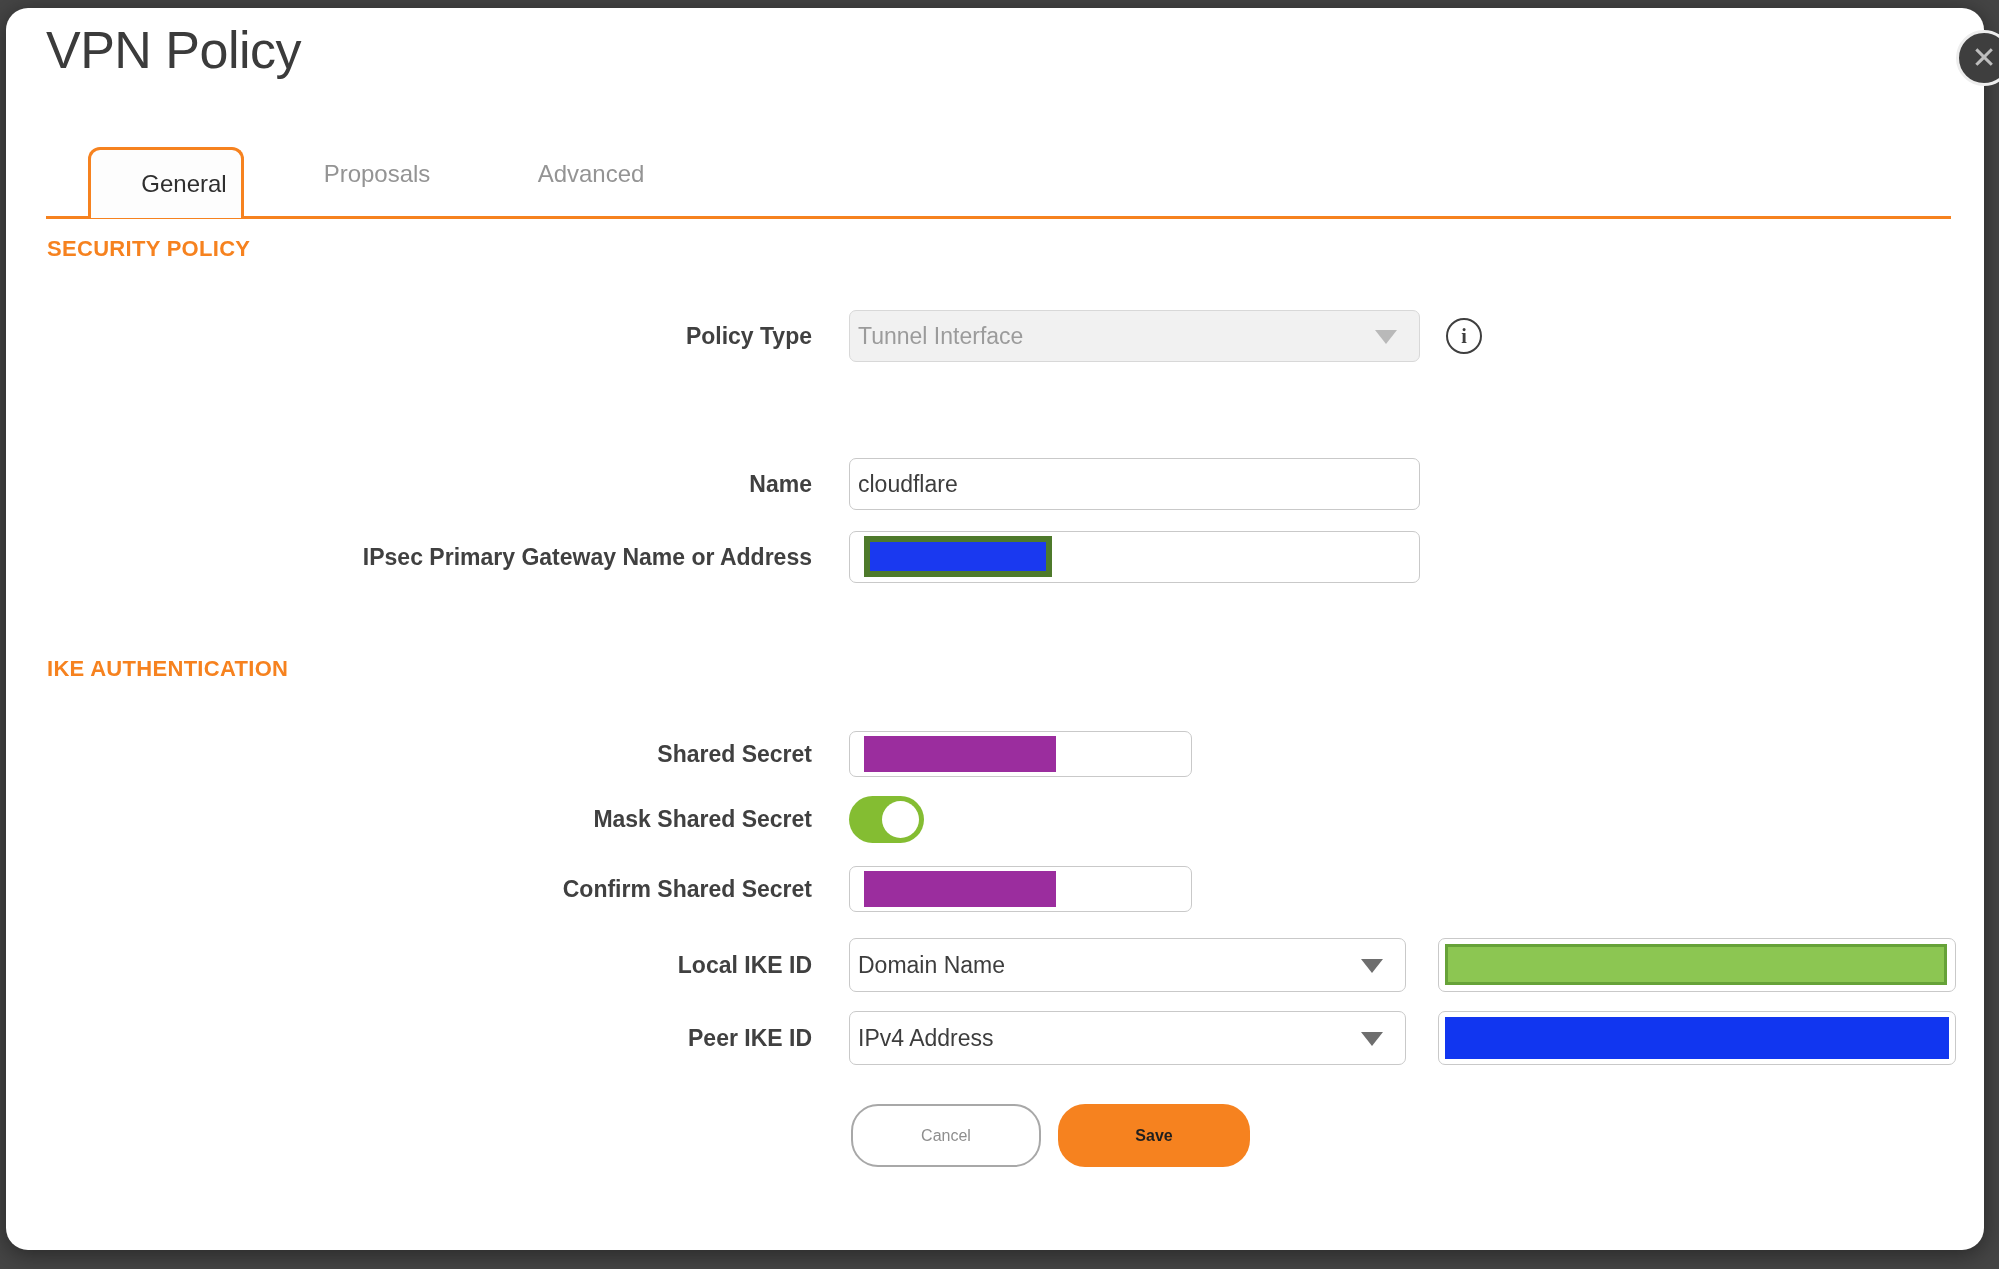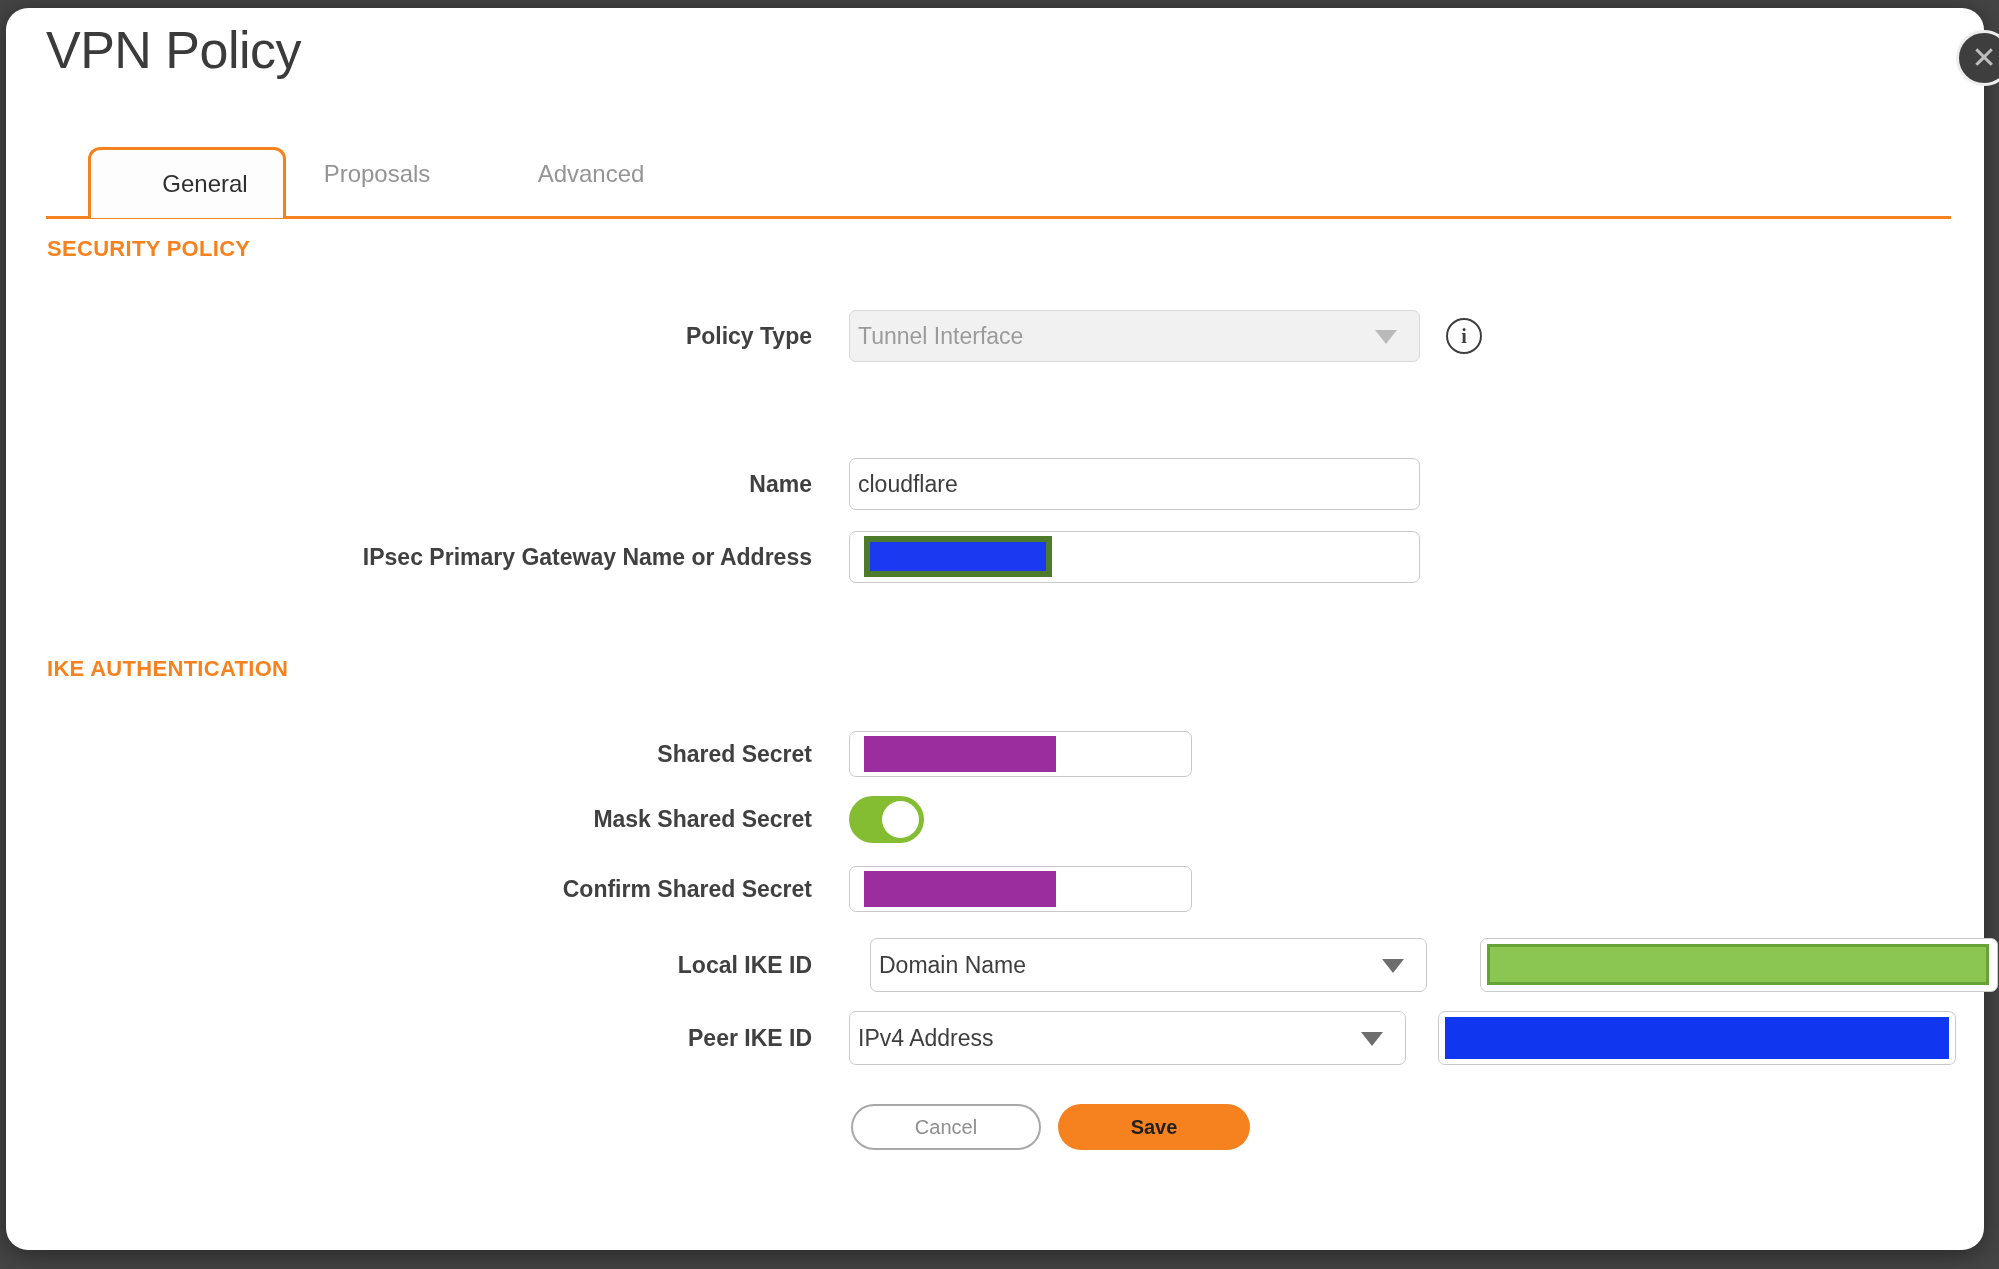--- a/index.html
+++ b/index.html
@@ -25,21 +25,21 @@
     position:absolute; left:1956px; top:30px; width:56px; height:56px;
     background:#3e3e3e; border:3px solid #ededed; border-radius:50%;
     display:flex; align-items:center; justify-content:center;
     color:#bdbdbd; font-size:30px; line-height:1; cursor:pointer; z-index:5;
     box-sizing:border-box;
   }
 
   
   .tabbar-line { position:absolute; left:40px; top:208px; width:1905px; height:3px; background:#f6821f; }
   .tab-active {
-    position:absolute; left:82px; top:139px; width:198px; height:71px;
+    position:absolute; left:82px; top:139px; width:156px; height:71px;
     border:3px solid #f6821f; border-bottom:none; border-radius:12px 12px 0 0;
     background:#fdfdfd; z-index:2; box-sizing:border-box;
     display:flex; align-items:center; justify-content:center;
     font-size:24px; color:#2f2f2f; font-weight:500; cursor:pointer;padding-left:36px;
   }
   .tab-inactive {
     position:absolute; top:152px; height:46px; display:flex; align-items:flex-start; justify-content:center;
     font-size:24px; color:#949494; cursor:pointer;
   }
   .tab-proposals { left:296px; width:150px; }
@@ -58,21 +58,21 @@
     width:766px; padding-right:37px; text-align:right;
     font-size:23px; font-weight:700; color:#404040; flex:0 0 auto;
   }
   .r-policy  { top:302px; height:52px; }
   .r-auth    { top:375px; height:52px; }
   .r-name    { top:450px; height:52px; }
   .r-gateway { top:523px; height:52px; }
   .r-shared  { top:723px; height:46px; }
   .r-mask    { top:788px; height:47px; }
   .r-confirm { top:858px; height:46px; }
-  .r-localid { top:930px; height:54px;gap:21px; }
+  .r-localid { top:930px; height:54px; }
   .r-peerid  { top:1003px; height:54px; }
 
   .select, .textinput {
     position:relative; box-sizing:border-box; height:100%;
     border:1.5px solid #c9c9c9; border-radius:7px; background:#fff;
     display:flex; align-items:center; padding-left:8px;
     font-size:23px; color:#3d3d3d;
   }
   .w-main { width:571px; }
   .w-ike  { width:557px; }
@@ -107,23 +107,23 @@
   
   .toggle {
     position:relative; width:75px; height:47px; border-radius:24px; background:#84bd32; cursor:pointer;
   }
   .toggle .knob {
     position:absolute; right:5px; top:5px; width:37px; height:37px; border-radius:50%; background:#ffffff;
   }
 
   
   .btn {
-    position:absolute; top:1096px; height:46px; border-radius:27px;
-    display:flex; align-items:center; justify-content:center;
-    font-size:20px; cursor:pointer; box-sizing:border-box;
+    position:absolute; top:1096px; height:63px; border-radius:27px;
+    display:flex; align-items:center; justify-content:center;
+    font-size:16px; cursor:pointer; box-sizing:border-box;
   }
   .btn-cancel { left:845px; width:190px; background:#fff; border:2px solid #a8a8a8; color:#8e8e8e; }
   .btn-save   { left:1052px; width:192px; background:#f6821f; border:none; color:#1f1f1f; font-weight:600; }
 </style>
 </head>
 <body>
 
 <div class="page">
   <div class="modal">
 

